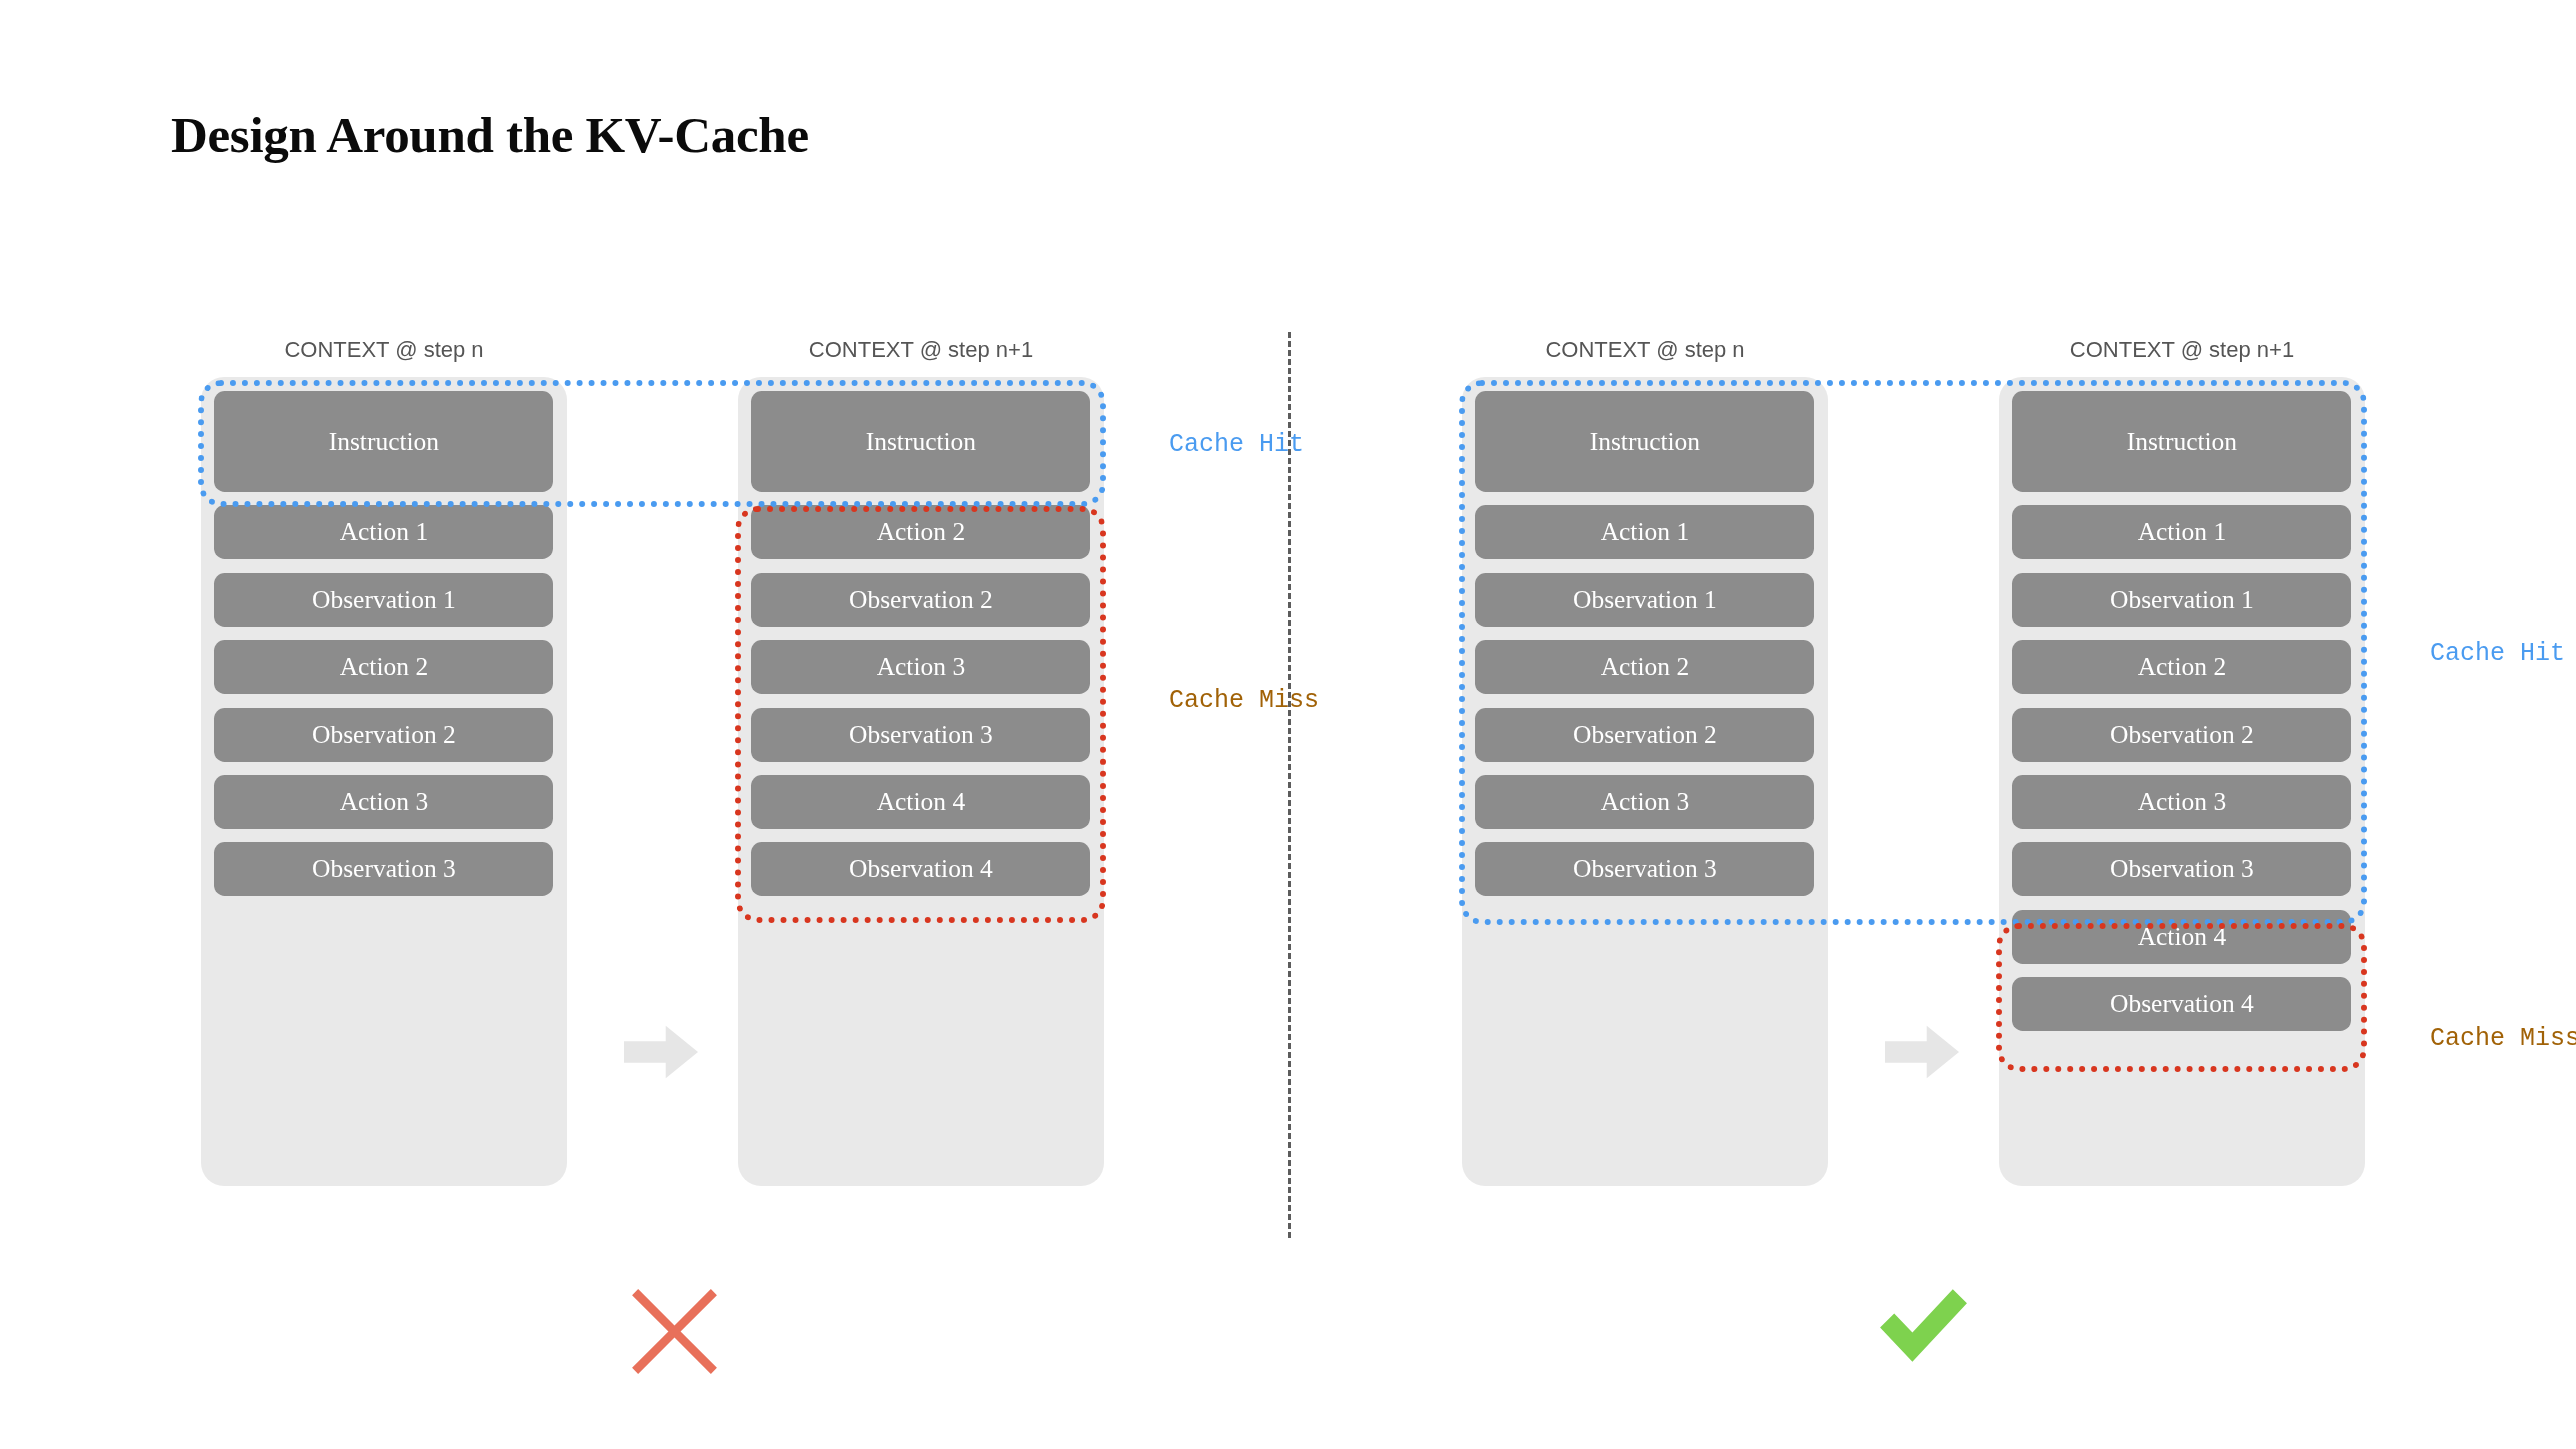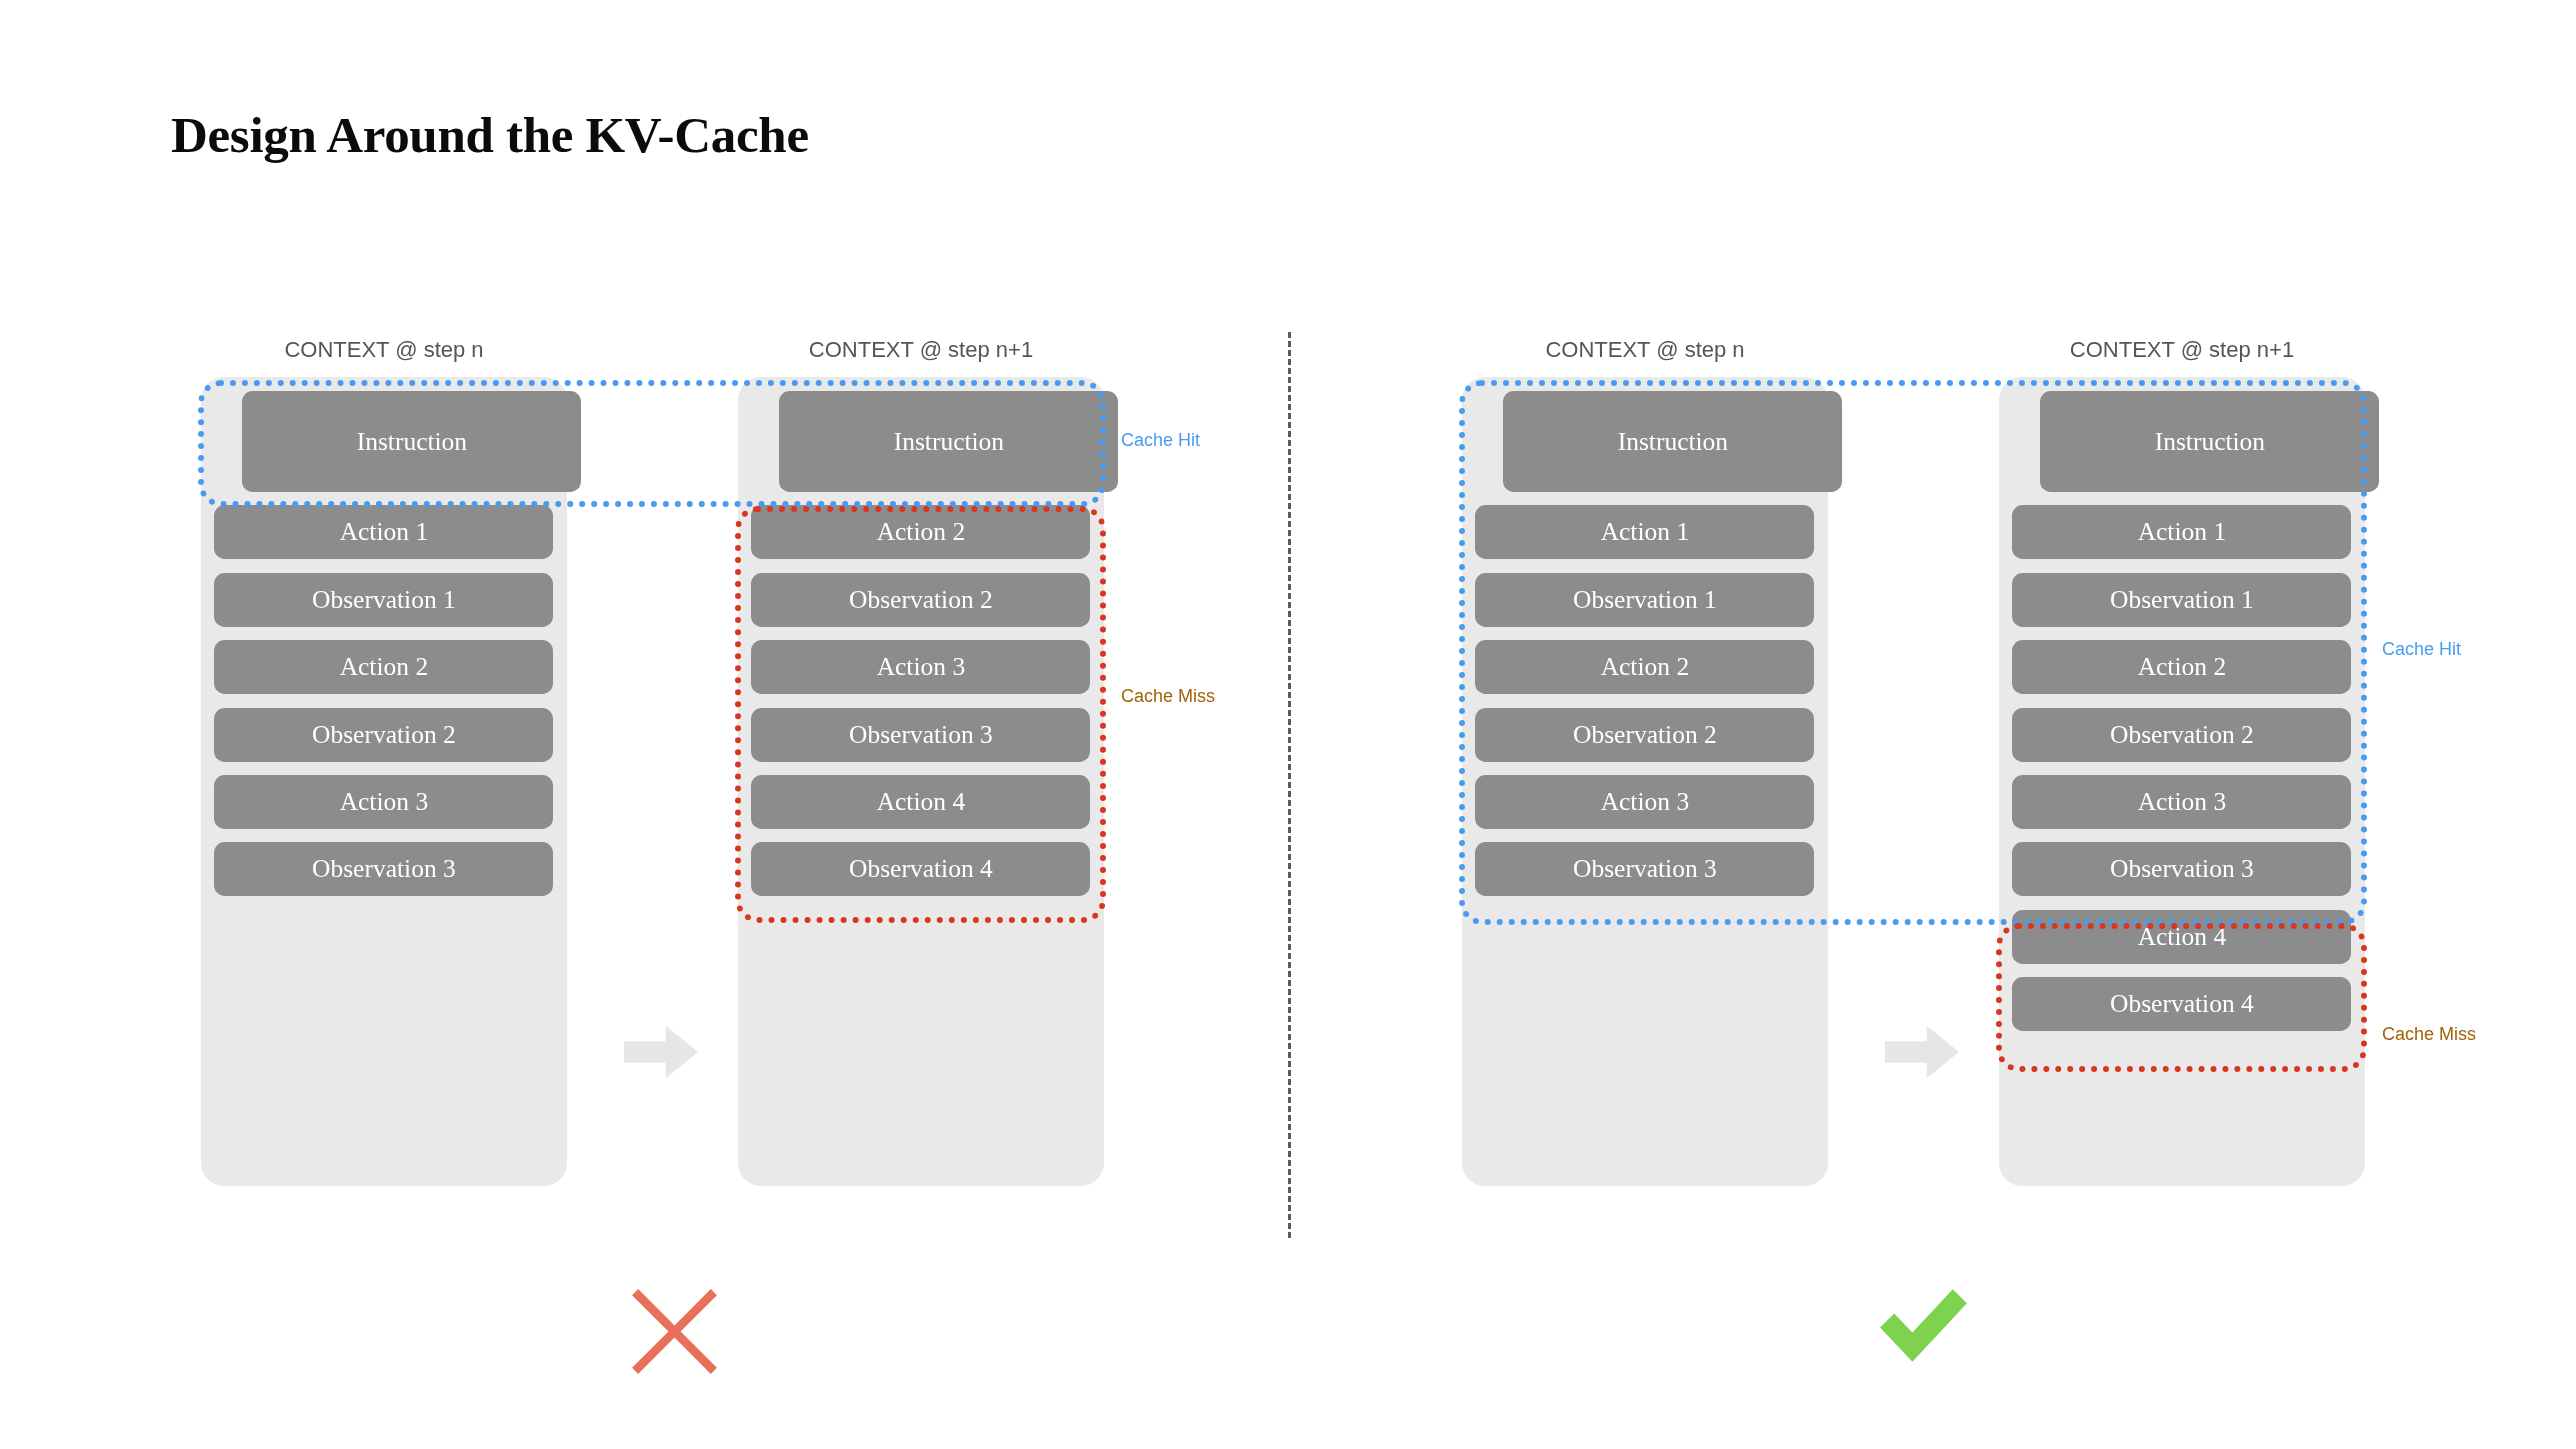--- a/index.html
+++ b/index.html
@@ -81,43 +81,44 @@
     background: #8c8c8c;
     border-radius: 10.7px;
     color: #ffffff;
     font-family: "Liberation Serif", serif;
     font-size: 25.5px;
     display: flex;
     align-items: center;
     justify-content: center;
     box-sizing: border-box;
   }
-  .block.tall { height: 101px; margin-left: 28px; }
+  .block.tall { height: 101px; }
 
   
   .hl {
     position: absolute;
     box-sizing: border-box;
     pointer-events: none;
   }
   .hl-blue {
     border: 6px dotted #4a9bf0;
     border-radius: 23px;
   }
   .hl-red {
     border: 6px dotted #d8361f;
     border-radius: 23px;
   }
 
   
   .cache-label {
     position: absolute;
-    font-family: Liberation Sans, sans-serif;
-    font-size: 18px;
+    font-family: Liberation Mono, monospace;
+    font-size: 25px;
     white-space: nowrap;
+    margin-left: 48px;
   }
   .cache-hit  { color: #4a9bf0; }
   .cache-miss { color: #a16207; }
 
   
   .arrow {
     position: absolute;
     width: 74px;
     height: 58px;
   }

